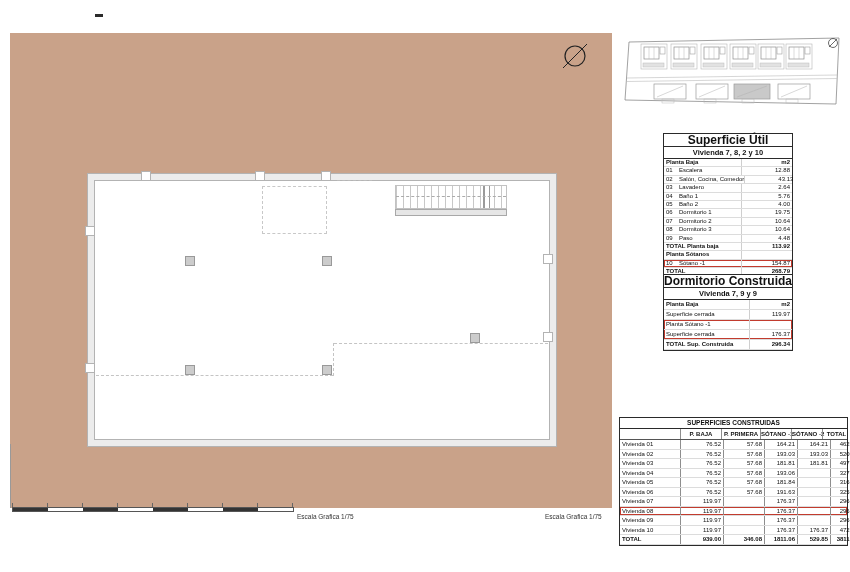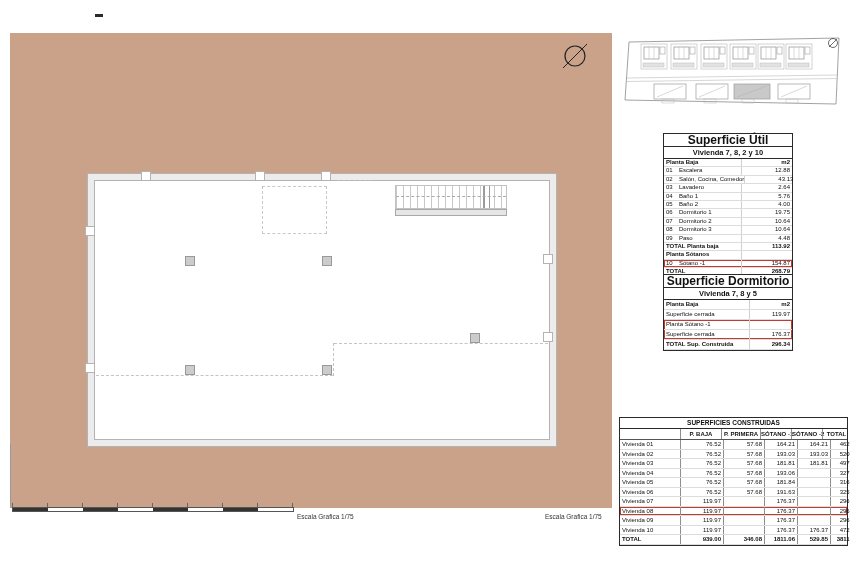--- a/index.html
+++ b/index.html
@@ -234,22 +234,22 @@
       </div>
       <div class="row b">
         <span class="c-l">TOTAL</span>
         <span class="c-n"></span>
         <span class="c-v">268.79</span>
       </div>
     </div>
 </div>
 
 <div class="tbl cons">
-  <div class="t-title">Superficie Dormitorio</div>
-  <div class="t-sub">Vivienda 7, 8 y 5</div>
+  <div class="t-title">Dormitorio Construida</div>
+  <div class="t-sub">Vivienda 7, 9 y 9</div>
   <div>
       <div class="row b">
         <span class="c-l">Planta Baja</span>
         <span class="c-v">m2</span>
       </div>
       <div class="row">
         <span class="c-l">Superficie cerrada</span>
         <span class="c-v">119.97</span>
       </div>
       <div class="row hl-top">

